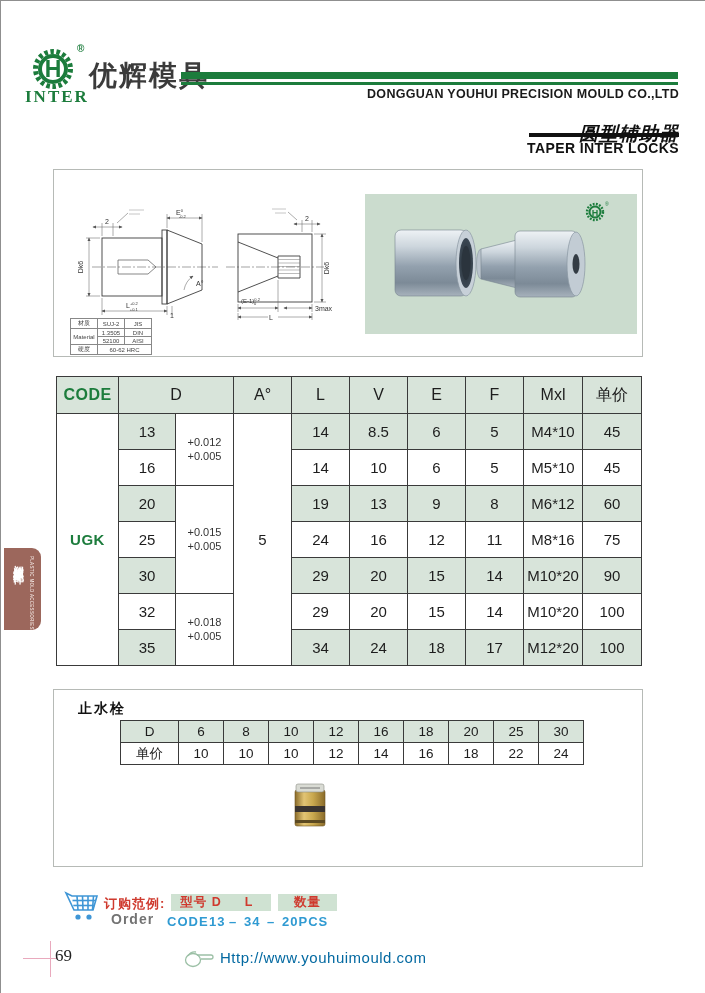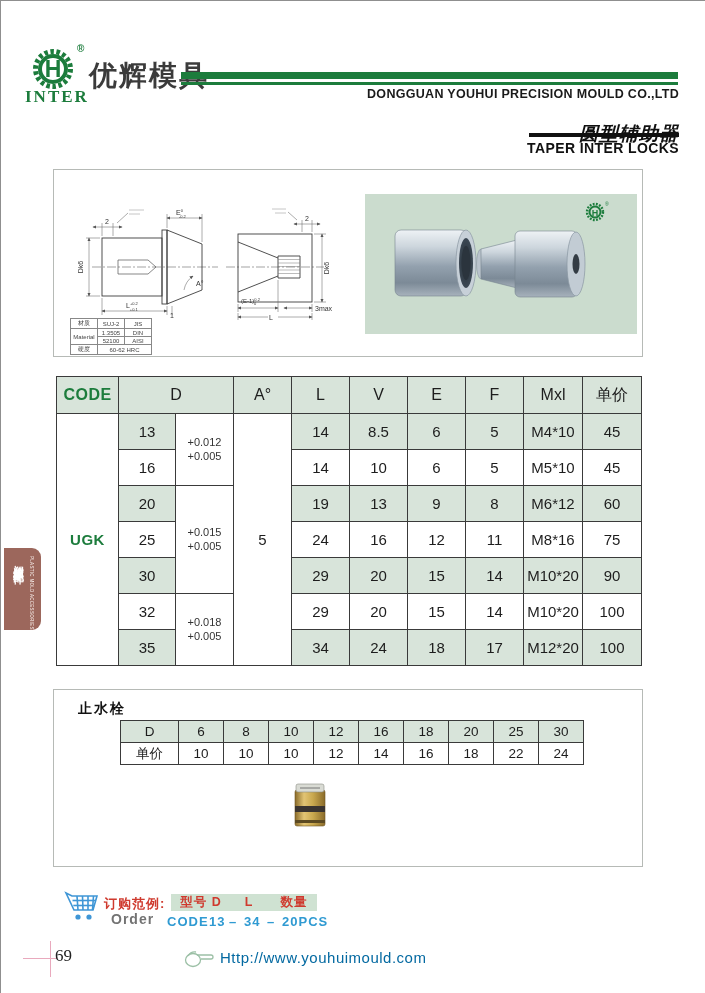--- a/index.html
+++ b/index.html
@@ -47,21 +47,21 @@
   .side-tab{left:3px;top:547px;width:37px;height:82px;background:#9c675c;border-radius:0 9px 9px 0;}
   .tab-cn{position:absolute;left:8px;top:8px;writing-mode:vertical-rl;font-size:10.5px;
           font-weight:bold;color:#fff;letter-spacing:2px;}
   .tab-en{position:absolute;left:25px;top:8px;writing-mode:vertical-rl;font-size:4.5px;
           color:#fdf6f3;letter-spacing:.3px;}
   
   .order-cn{left:103px;top:894px;font-size:13px;font-weight:bold;color:#cf3a2e;letter-spacing:1px;}
   .order-en{left:110px;top:910px;font-size:14px;font-weight:bold;color:#737373;letter-spacing:1px;}
   .obox{position:absolute;top:893px;height:17px;background:#cfe2d2;color:#cf3a2e;
         font-size:12.5px;font-weight:bold;text-align:center;line-height:17px;letter-spacing:1px;}
-  .ob1{left:162px;width:60px;margin-left:8px;} .ob2{left:226px;width:44px;} .ob3{left:270px;width:46px;}
+  .ob1{left:162px;width:60px;margin-left:8px;} .ob2{left:226px;width:44px;} .ob3{left:277px;width:59px;}
   .oex{position:absolute;top:913px;font-size:13px;font-weight:bold;color:#2f9ad2;letter-spacing:1px;}
   
   .ch-v{left:49px;top:940px;width:1px;height:36px;background:#e9a9bd;}
   .ch-h{left:22px;top:957px;width:34px;height:1px;background:#e9a9bd;}
   .page-num{left:54px;top:945px;font-size:17px;color:#222;font-family:Liberation Serif, serif;}
   .url{left:219px;top:948px;font-size:15px;color:#0369a1;letter-spacing:.5px;}
   svg text{font-family:"Liberation Sans",sans-serif;}
 </style>
 </head>
 <body>

